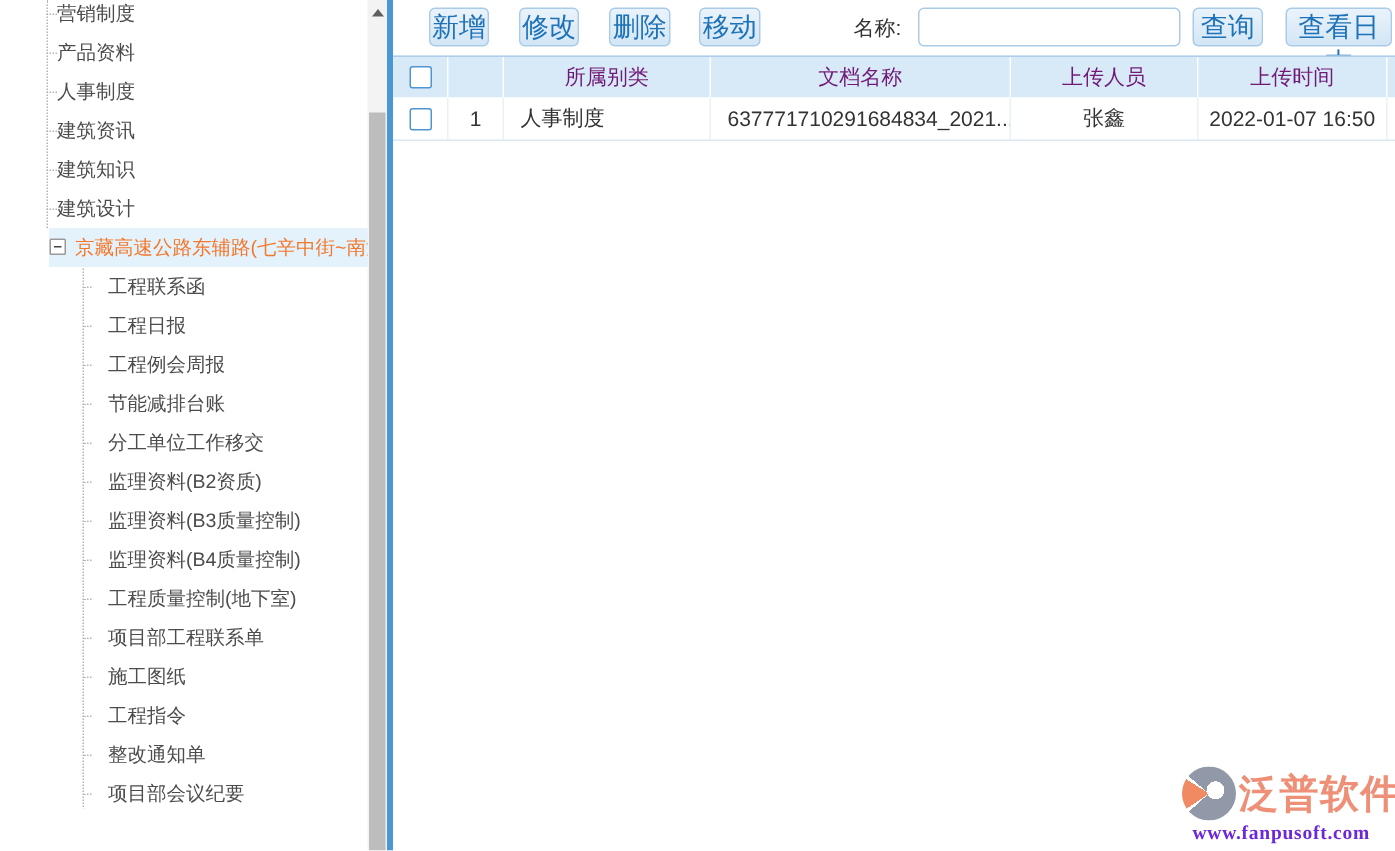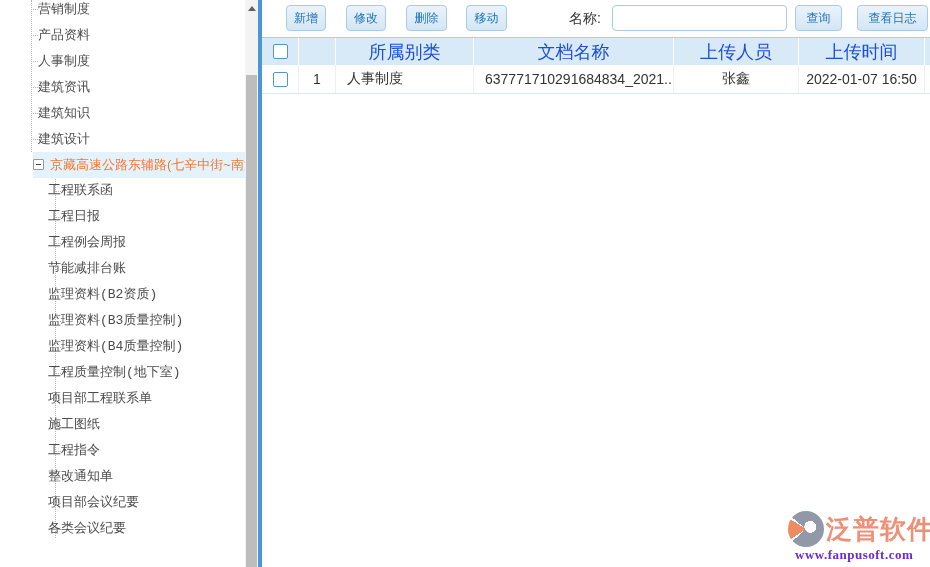--- a/index.html
+++ b/index.html
@@ -9,21 +9,21 @@
 
   
   .sidebar { position:absolute; left:0; top:0; width:259px; height:539px; background:#fff; overflow:hidden; }
   .tree-vline { position:absolute; width:0; border-left:1px dotted #b4b4b4; }
   .vline-root { left:31px; top:0; height:166px; }
   .vline-child { left:55px; top:177px; height:379px; }
   .tree { list-style:none; margin-top:-4px; position:relative; }
   .tree li { position:relative; height:26px; line-height:26px; font-size:13px; color:#4c4c4c;
     white-space:nowrap; overflow:hidden; cursor:default; }
   .tree li.lvl1 { padding-left:38px; }
-  .tree li.lvl2 { padding-left:48px;font-family:Liberation Mono, monospace; }
+  .tree li.lvl2 { padding-left:72px; }
   .tree li.lvl1::before { content:""; position:absolute; left:31px; top:13px; width:7px;
     border-top:1px dotted #b4b4b4; }
   .tree li.lvl2::before { content:""; position:absolute; left:55px; top:13px; width:6px;
     border-top:1px dotted #b4b4b4; }
   .tree li.selected { color:#f4772a; padding-left:50px;
     background:linear-gradient(to right,#fff 33px,#e4f2fc 33px); }
   .tree li.selected::before { display:none; }
   .minusbox { position:absolute; left:33px; top:7px; width:11px; height:11px; background:#fff;
     border:1px solid #9a9a9a; border-radius:1px; }
   .minusbox::after { content:""; position:absolute; left:2px; top:4px; width:5px; border-top:1px solid #444; }
@@ -36,38 +36,38 @@
     border-right:4px solid transparent; border-bottom:5px solid #606060; }
   .sb-thumb { position:absolute; left:1px; top:75px; width:11px; height:492px; background:#bdbdbd; }
 
   
   .divider { position:absolute; left:258px; top:0; width:4px; height:567px; background:#4a97d4; }
 
   
   .main { position:absolute; left:262px; top:0; width:668px; height:567px; background:#fff; }
   .toolbar { position:absolute; left:0; top:0; width:668px; height:37px; background:#fff; }
   .btn { position:absolute; top:5px; height:26px; border:1px solid #a9cbe8; border-radius:4px;
-    background:linear-gradient(#eaf3fb,#d3e6f6); color:#1e73b8; font-size:12px;
+    background:linear-gradient(#eaf3fb,#d3e6f6); color:#1e73b8; font-size:18px;
     font-family:inherit; cursor:pointer; padding:0; text-align:center; }
   .btn-add    { left:24px;  width:40px; }
   .btn-modify { left:84px;  width:40px; }
   .btn-delete { left:144px; width:41px; }
   .btn-move   { left:204px; width:41px; }
   .lbl-name { position:absolute; left:307px; top:0; height:37px; line-height:37px;
     font-size:14px; color:#333; }
   .inp-name { position:absolute; left:350px; top:5px; width:175px; height:26px;
     border:1px solid #a9cbe8; border-radius:4px; background:#fff; font-size:13px;
     font-family:inherit; padding:0 6px; outline:none; }
   .btn-query { left:533px; width:47px; }
   .btn-log   { left:595px; width:71px; }
 
   
   .table { position:absolute; left:0; top:37px; width:668px; }
   .thead { display:flex; height:28px; background:#d8e9f8; border-top:1px solid #aecde9;
-    color:#1d4ed8; font-size:18px; }
+    color:#701a75; font-size:14px; }
   .thead .cell { display:flex; align-items:center; justify-content:center;
     border-right:1px solid rgba(255,255,255,0.95); }
   .trow { display:flex; height:29px; background:#fff; border-bottom:1px solid #d9e7f3;
     color:#333; font-size:14px; }
   .trow .cell { display:flex; align-items:center; justify-content:center;
     border-right:1px solid #e9f0f7; overflow:hidden; white-space:nowrap; }
   .cell.left { justify-content:flex-start; padding-left:11px; }
   .col-check{ width:37px; } .col-num{ width:37px; } .col-cat{ width:138px; }
   .col-doc{ width:200px; } .col-user{ width:125px; } .col-time{ width:126px; }
   .col-fill{ flex:1; border-right:none !important; }
@@ -103,20 +103,21 @@
       <li class="lvl1">建筑知识</li>
       <li class="lvl1">建筑设计</li>
       <li class="lvl1 selected">
         <span class="minusbox"></span>
         <span>京藏高速公路东辅路(七辛中街~南沿)</span>
       </li>
       <li class="lvl2">工程联系函</li>
       <li class="lvl2">工程日报</li>
       <li class="lvl2">工程例会周报</li>
       <li class="lvl2">节能减排台账</li>
+      <li class="lvl2">分工单位工作移交</li>
       <li class="lvl2">监理资料(B2资质)</li>
       <li class="lvl2">监理资料(B3质量控制)</li>
       <li class="lvl2">监理资料(B4质量控制)</li>
       <li class="lvl2">工程质量控制(地下室)</li>
       <li class="lvl2">项目部工程联系单</li>
       <li class="lvl2">施工图纸</li>
       <li class="lvl2">工程指令</li>
       <li class="lvl2">整改通知单</li>
       <li class="lvl2">项目部会议纪要</li>
       <li class="lvl2">各类会议纪要</li>

